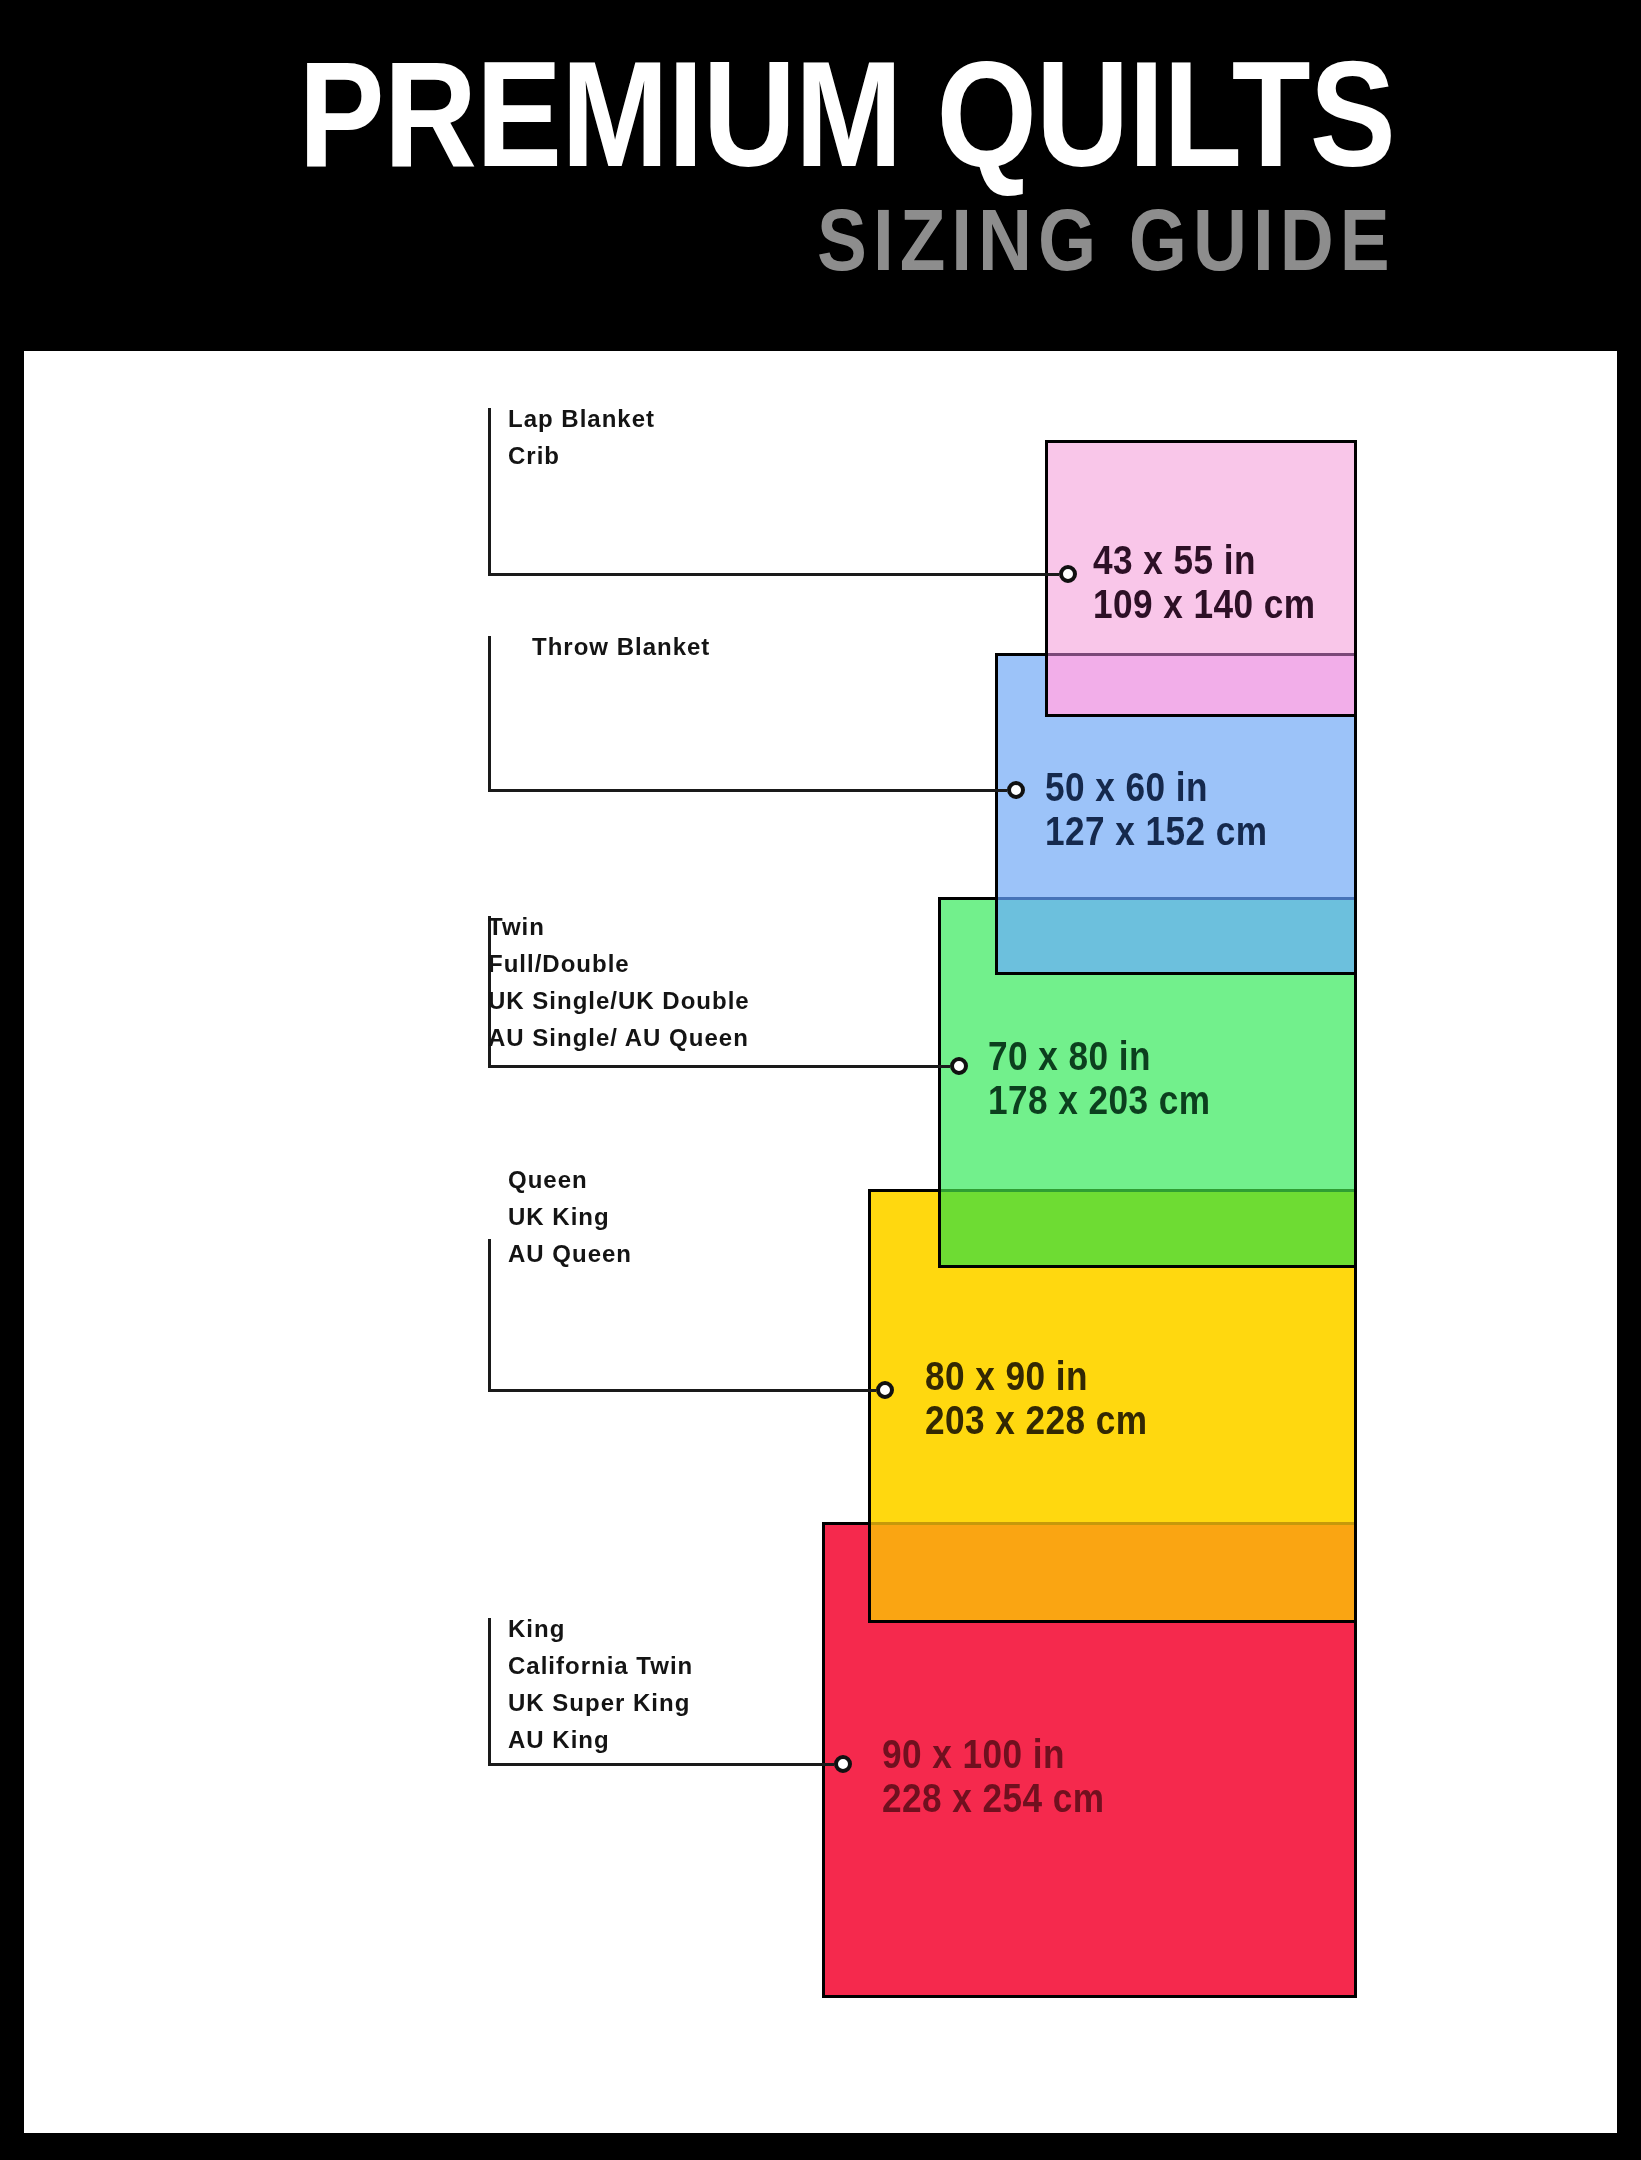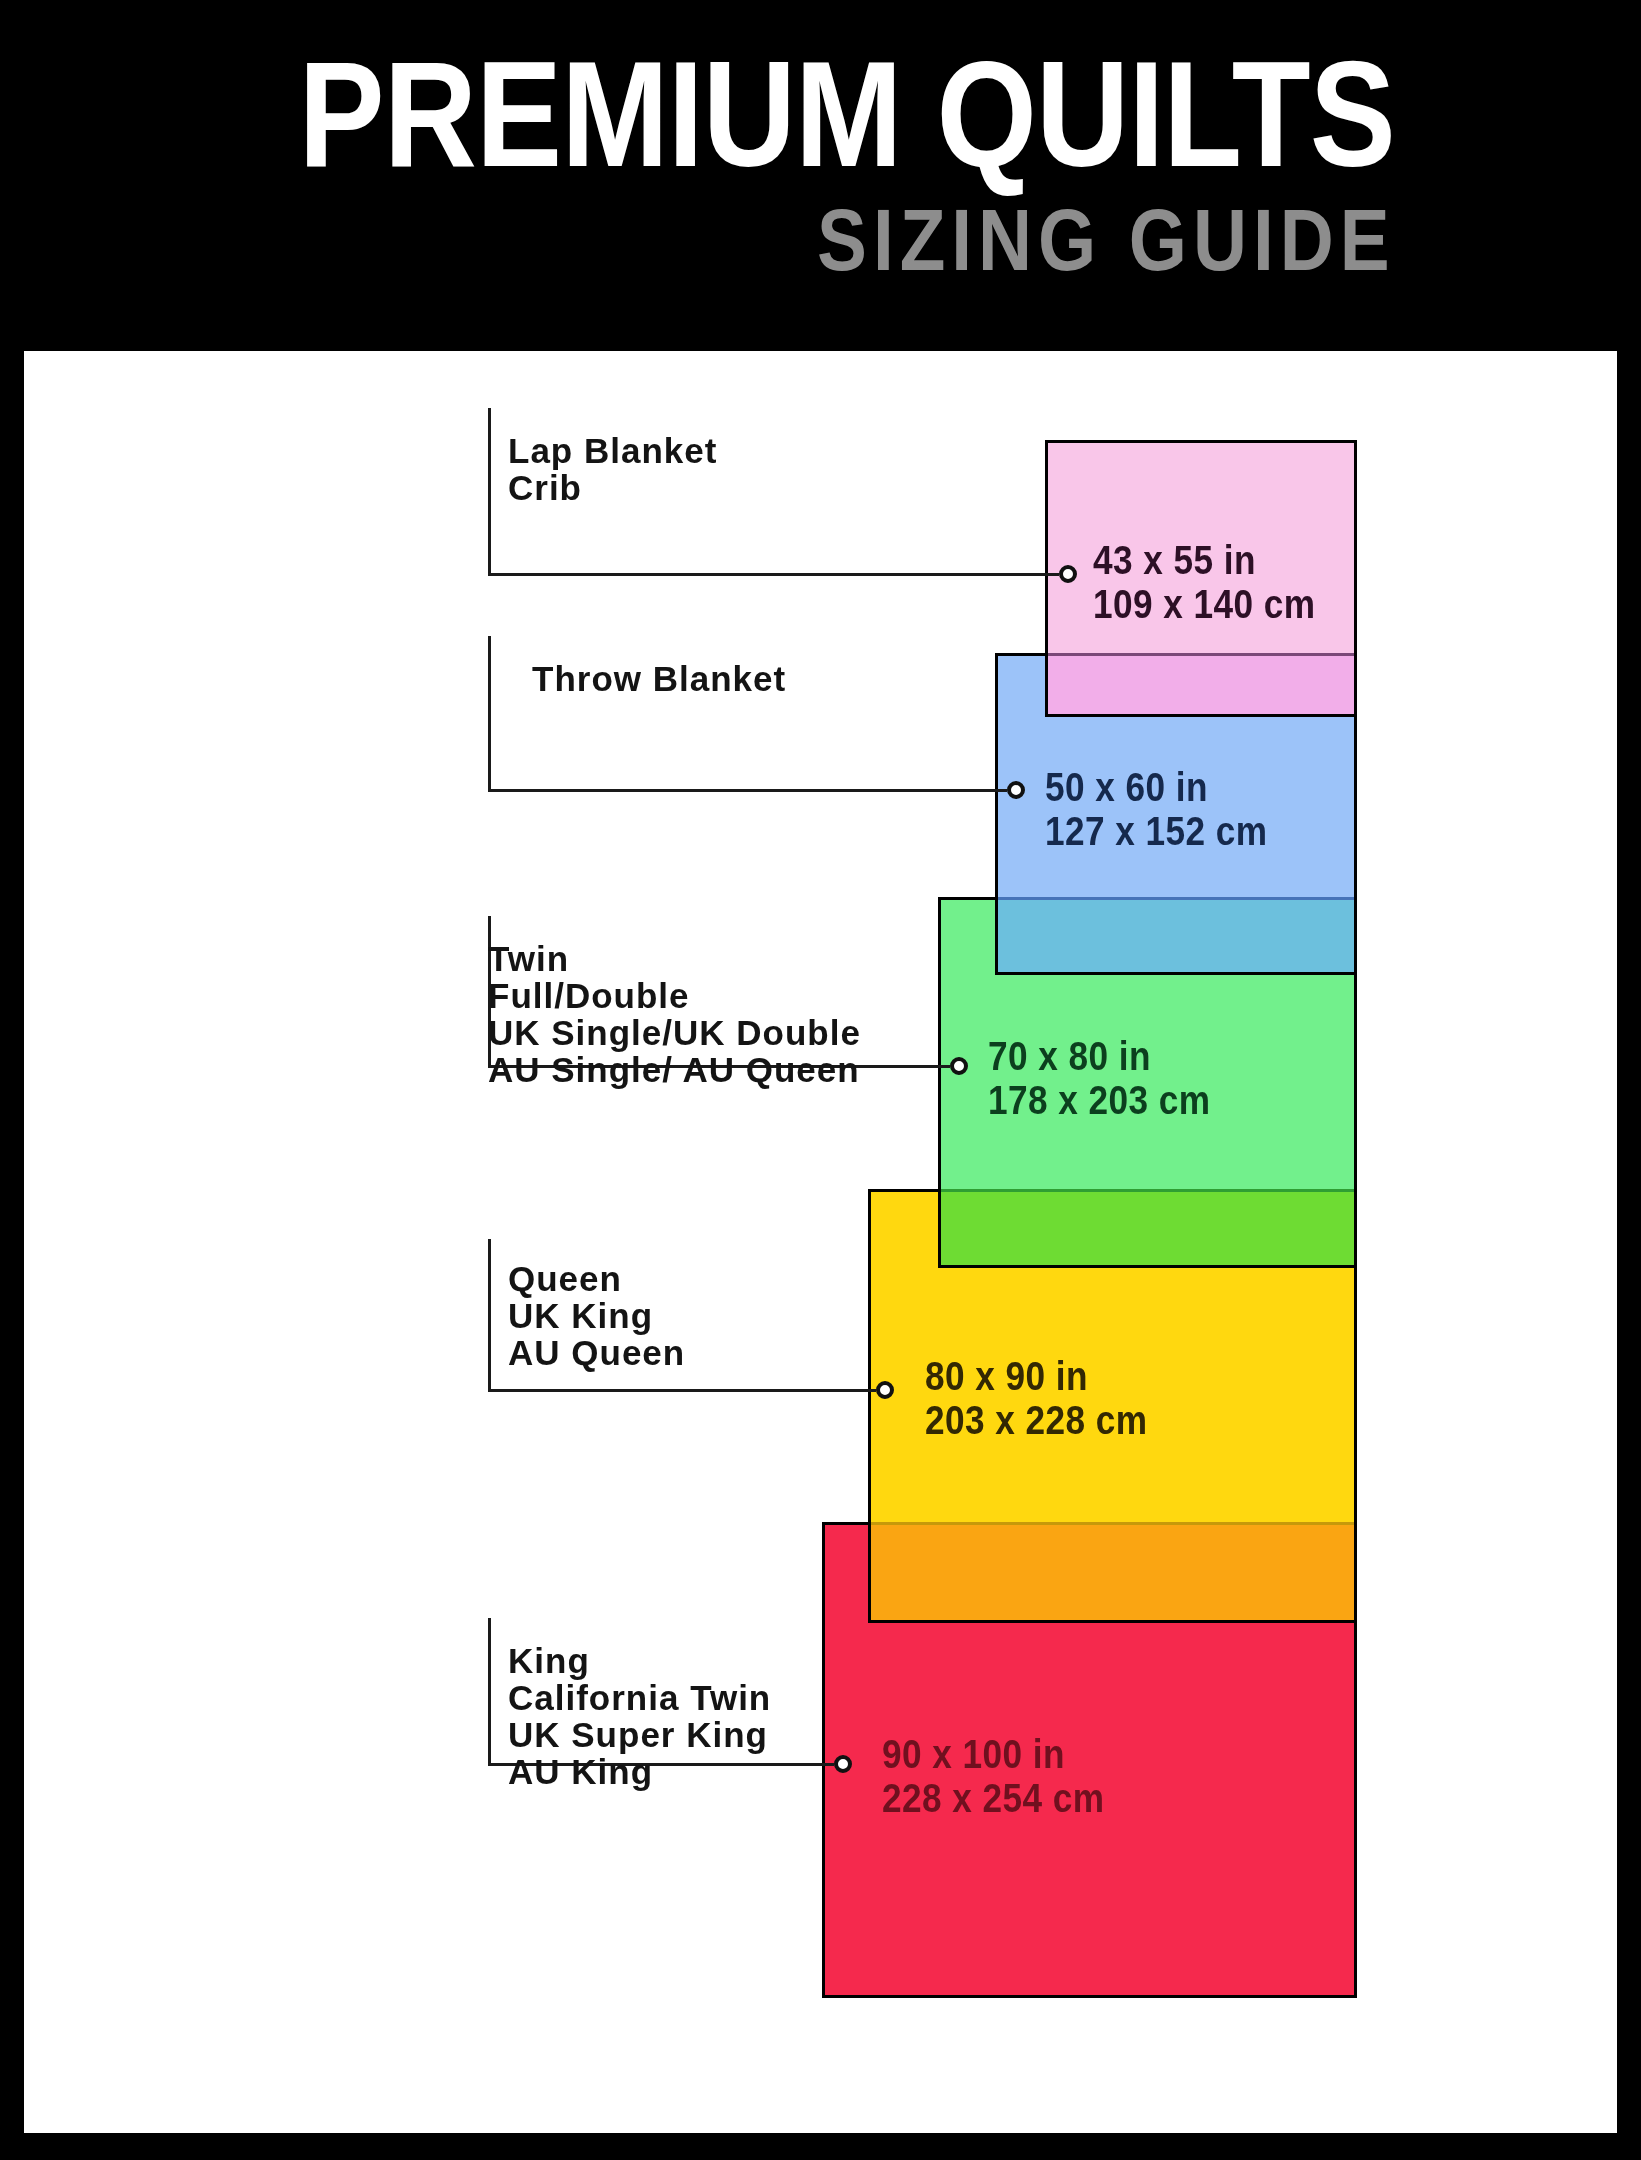--- a/index.html
+++ b/index.html
@@ -59,27 +59,26 @@
   }
   .leader-dot {
     position:absolute;
     width:10px; height:10px;
     border:4px solid #111;
     border-radius:50%;
     background:#fff;
   }
   .label-group {
     position:absolute;
-    font-size:35px;
+    font-size:24px;
     line-height:37px;
     font-weight:bold;
     color:#141414;
     letter-spacing:1px;
     white-space:nowrap;
-    margin-top:32px;
   }
   .size-text {
     position:absolute;
     font-size:40px;
     line-height:44px;
     font-weight:bold;
     letter-spacing:0.5px;
     white-space:nowrap;
     transform:scaleX(0.88);
     transform-origin:0 0;
@@ -133,21 +132,21 @@
       <div class="">UK Single/UK Double</div>
       <div class="">AU Single/ AU Queen</div>
     </div>
     <div class="size-text" style="left: 988px; top: 1034px; color: rgb(12, 63, 30);">
       <div class="">70 x 80 in</div>
       <div class="">178 x 203 cm</div>
     </div>
     <div class="bracket-v" style="left: 488px; top: 1239px; height: 153px;"></div>
     <div class="leader-h" style="left: 488px; top: 1389px; width: 388px;"></div>
     <div class="leader-dot" style="left: 876px; top: 1381px;"></div>
-    <div class="label-group" style="left: 508px; top: 1228px;">
+    <div class="label-group" style="left: 508px; top: 1161px;">
       <div class="">Queen</div>
       <div class="">UK King</div>
       <div class="">AU Queen</div>
     </div>
     <div class="size-text" style="left: 925px; top: 1354px; color: rgb(51, 40, 3);">
       <div class="">80 x 90 in</div>
       <div class="">203 x 228 cm</div>
     </div>
     <div class="bracket-v" style="left: 488px; top: 1618px; height: 148px;"></div>
     <div class="leader-h" style="left: 488px; top: 1763px; width: 346px;"></div>

